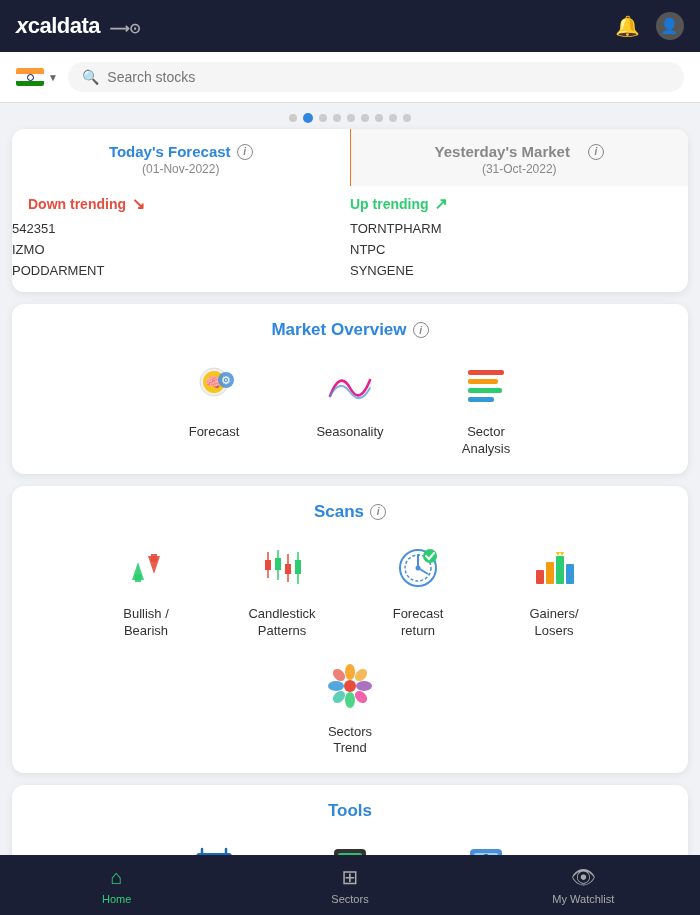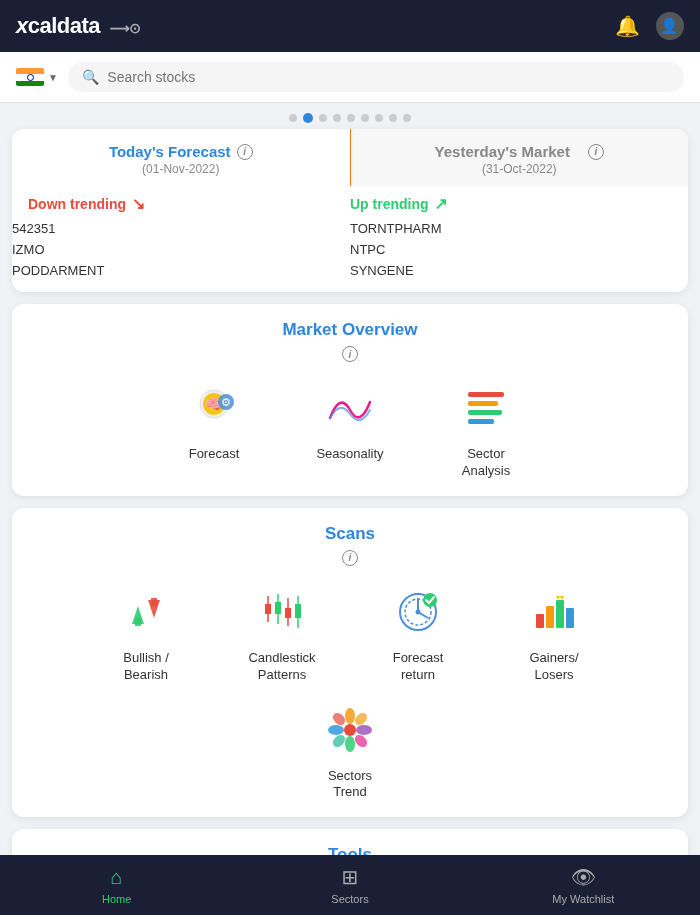--- a/index.html
+++ b/index.html
@@ -190,21 +190,20 @@
     .section-title {
       text-align: center;
       font-size: 17px;
       font-weight: 700;
       color: #2e86de;
       margin-bottom: 16px;
       display: flex;
       align-items: center;
       justify-content: center;
       gap: 6px;
-      flex-direction: column;
     }
     .info-icon {
       width: 16px;
       height: 16px;
       border-radius: 50%;
       border: 1.5px solid #888;
       display: inline-flex;
       align-items: center;
       justify-content: center;
       font-size: 10px;

